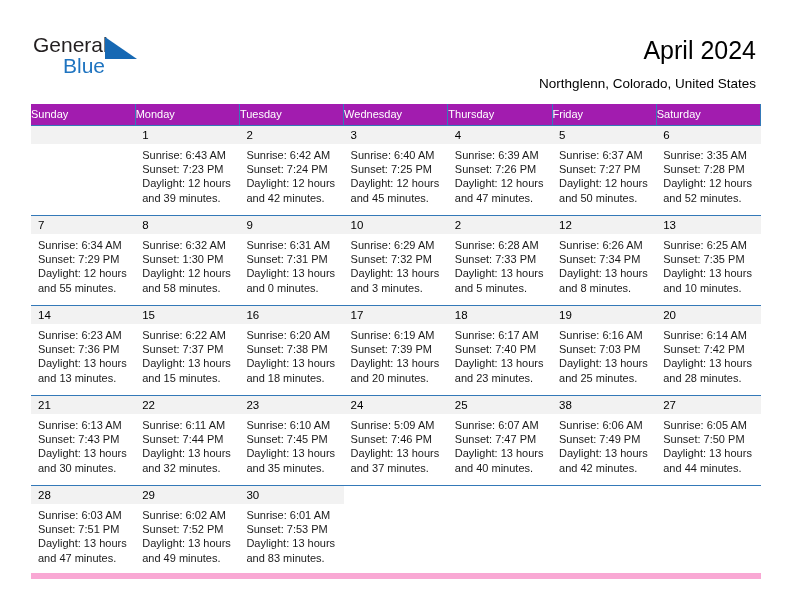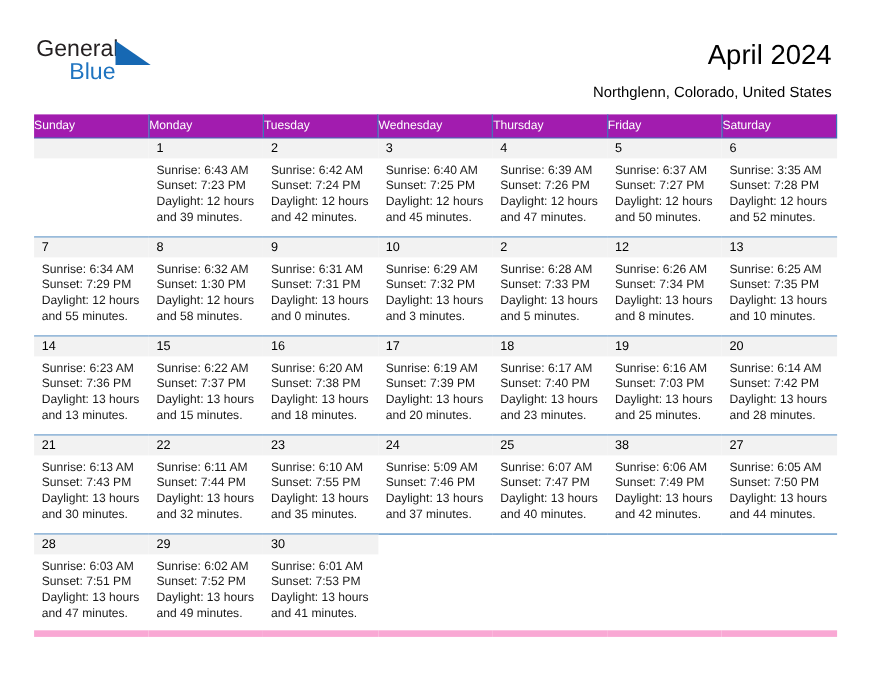--- a/index.html
+++ b/index.html
@@ -390,21 +390,21 @@
               <div>Sunrise: 6:11 AM</div>
               <div>Sunset: 7:44 PM</div>
               <div>Daylight: 13 hours</div>
               <div>and 32 minutes.</div>
             </div>
           </td>
           <td>
             <div class="daynum-band">23</div>
             <div class="cell-lines">
               <div>Sunrise: 6:10 AM</div>
-              <div>Sunset: 7:55 PM</div>
+              <div>Sunset: 7:45 PM</div>
               <div>Daylight: 13 hours</div>
               <div>and 35 minutes.</div>
             </div>
           </td>
           <td>
             <div class="daynum-band">24</div>
             <div class="cell-lines">
               <div>Sunrise: 5:09 AM</div>
               <div>Sunset: 7:46 PM</div>
               <div>Daylight: 13 hours</div>
@@ -457,21 +457,21 @@
               <div>Daylight: 13 hours</div>
               <div>and 49 minutes.</div>
             </div>
           </td>
           <td>
             <div class="daynum-band">30</div>
             <div class="cell-lines">
               <div>Sunrise: 6:01 AM</div>
               <div>Sunset: 7:53 PM</div>
               <div>Daylight: 13 hours</div>
-              <div>and 41 minutes.</div>
+              <div>and 83 minutes.</div>
             </div>
           </td>
           <td>
             <div class="daynum-band nocell"></div>
           </td>
           <td>
             <div class="daynum-band nocell"></div>
           </td>
           <td>
             <div class="daynum-band nocell"></div>

